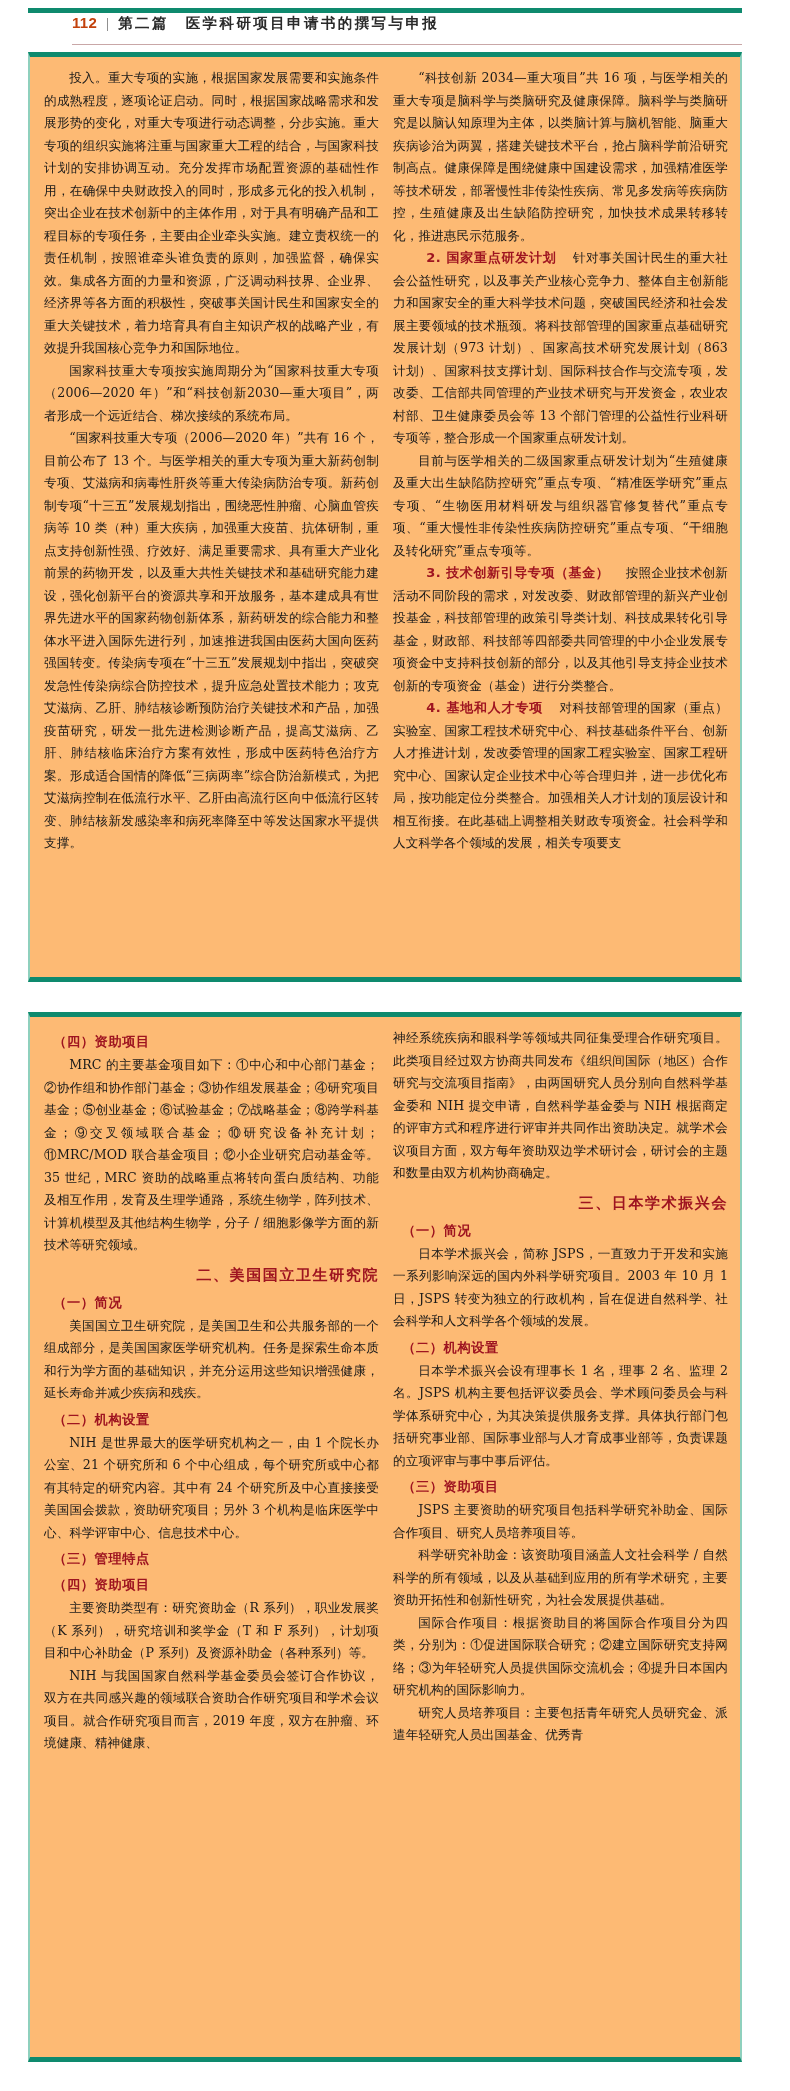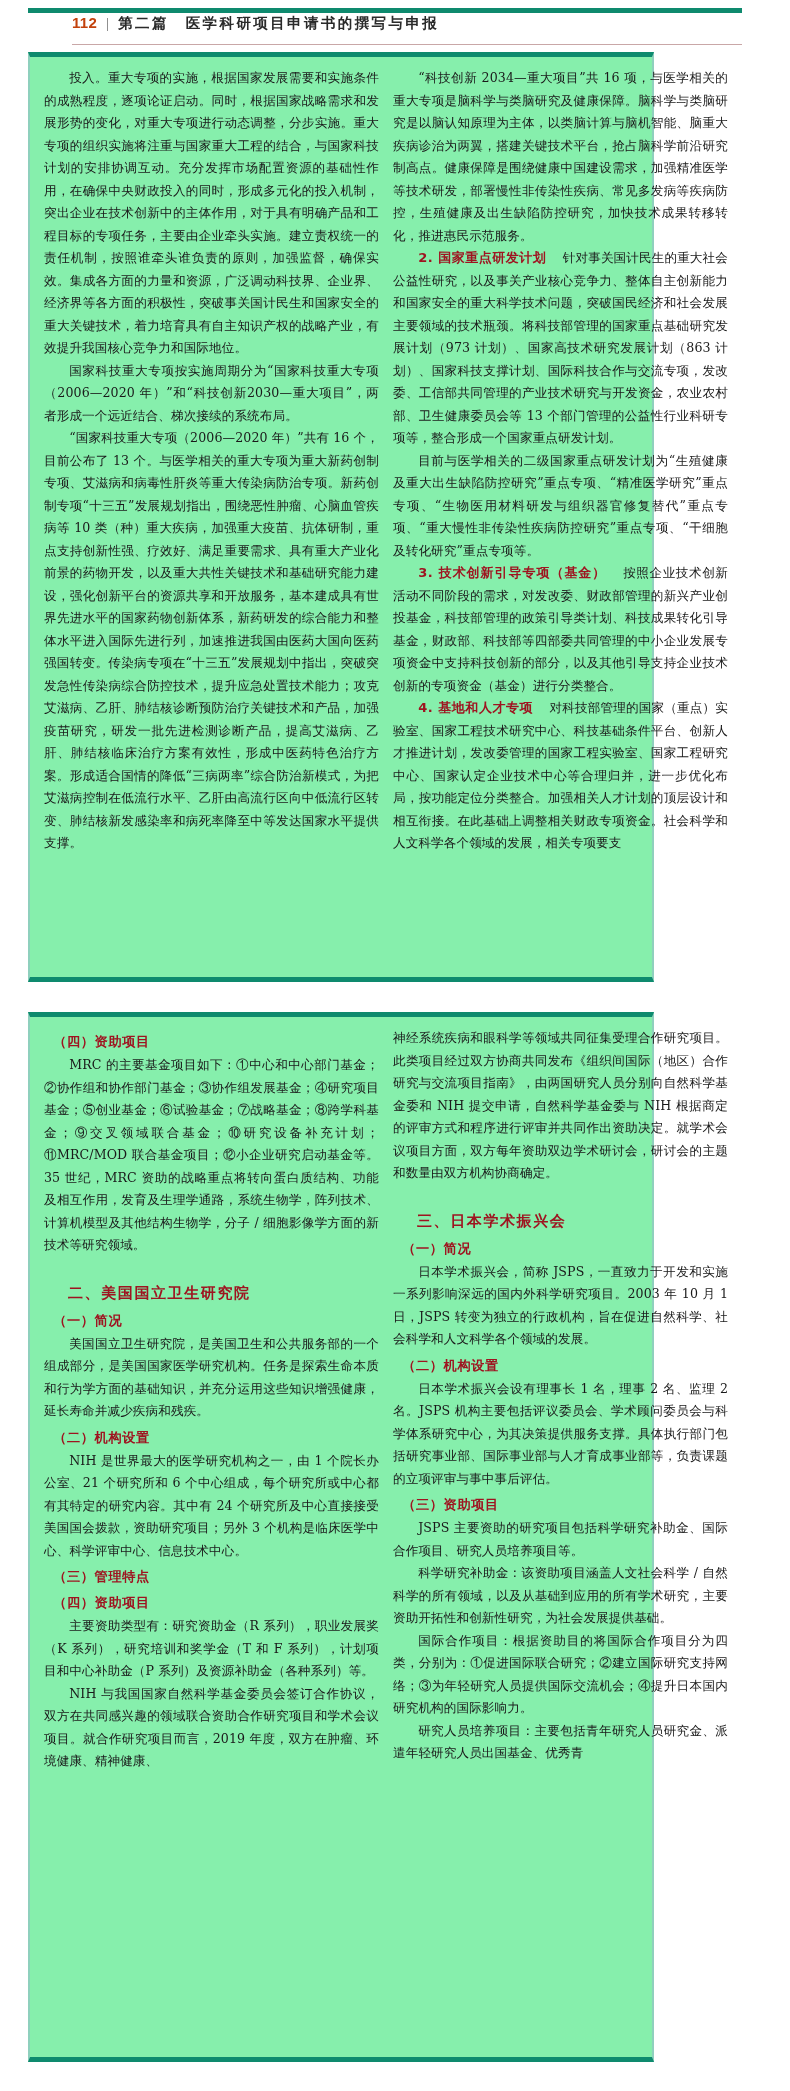--- a/index.html
+++ b/index.html
@@ -65,23 +65,23 @@
     font-weight: bold;
     font-size: 14.5px;
     color: #2a2a2a;
     letter-spacing: 2.4px;
   }
 
   
   .panel {
     position: absolute;
     left: 28px;
-    width: 626px;
+    width: 714px;
     box-sizing: border-box;
-    background: #86efac;
+    background: #fdba74;
     border-top: 5px solid #0e8a6e;
     border-bottom: 5px solid #0e8a6e;
     border-left: 2px solid #8fd0bd;
     border-right: 2px solid #8fd0bd;
   }
   .panel-top {
     top: 52px;
     height: 930px;
   }
   .panel-bottom {
@@ -111,45 +111,47 @@
     line-height: 22.5px;
     text-align: justify;
     text-justify: inter-ideograph;
     color: #191919;
     letter-spacing: 0.1px;
     text-indent: 2em;
   }
   p.body.noindent { text-indent: 0; }
 
   h2.sec-head {
-    margin: 23px 0 2px 0;
+    margin: 5px 0 2px 0;
     font-family: "DejaVu Sans", "Liberation Sans", sans-serif;
     font-size: 15px;
     font-weight: bold;
     line-height: 26px;
     color: #9e1420;
     letter-spacing: 1.6px;
     text-indent: 1.6em;
+    text-align: right;
   }
   h3.sub-head {
     margin: 3px 0 1px 0;
     font-family: "DejaVu Sans", "Liberation Sans", sans-serif;
     font-size: 13.2px;
     font-weight: bold;
     line-height: 23px;
     color: #9e1420;
     letter-spacing: 0.6px;
     text-indent: 0.7em;
   }
   .run-head {
     font-family: "DejaVu Sans", "Liberation Sans", sans-serif;
     font-weight: bold;
     color: #9e1420;
     font-size: 13px;
     letter-spacing: 0.5px;
+    margin-left: 8px;
   }
   .run-gap { display: inline-block; width: 1.3em; }
 </style>
 </head>
 <body>
 
 <div class="page-header">
   <div class="header-bar-green"></div>
   <div class="header-row">
     <span class="folio">112</span>

